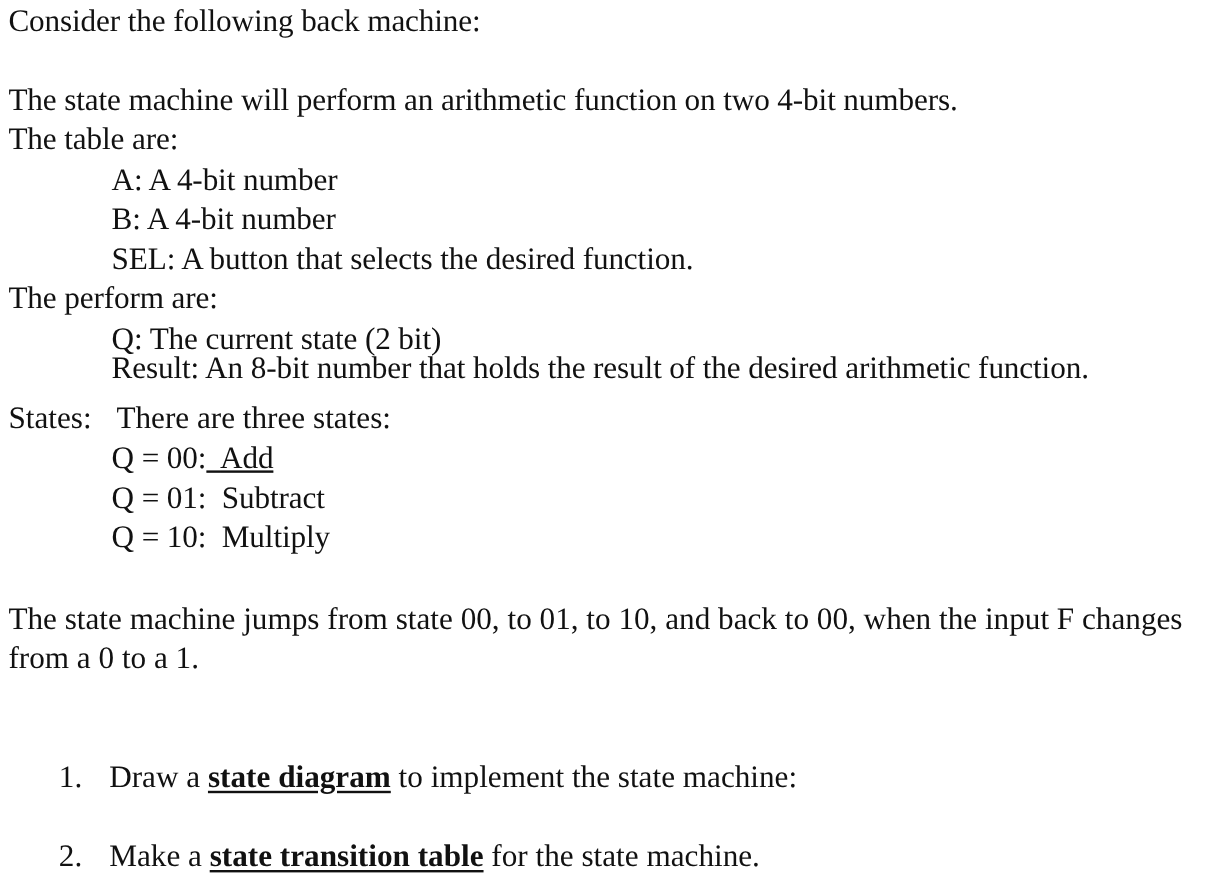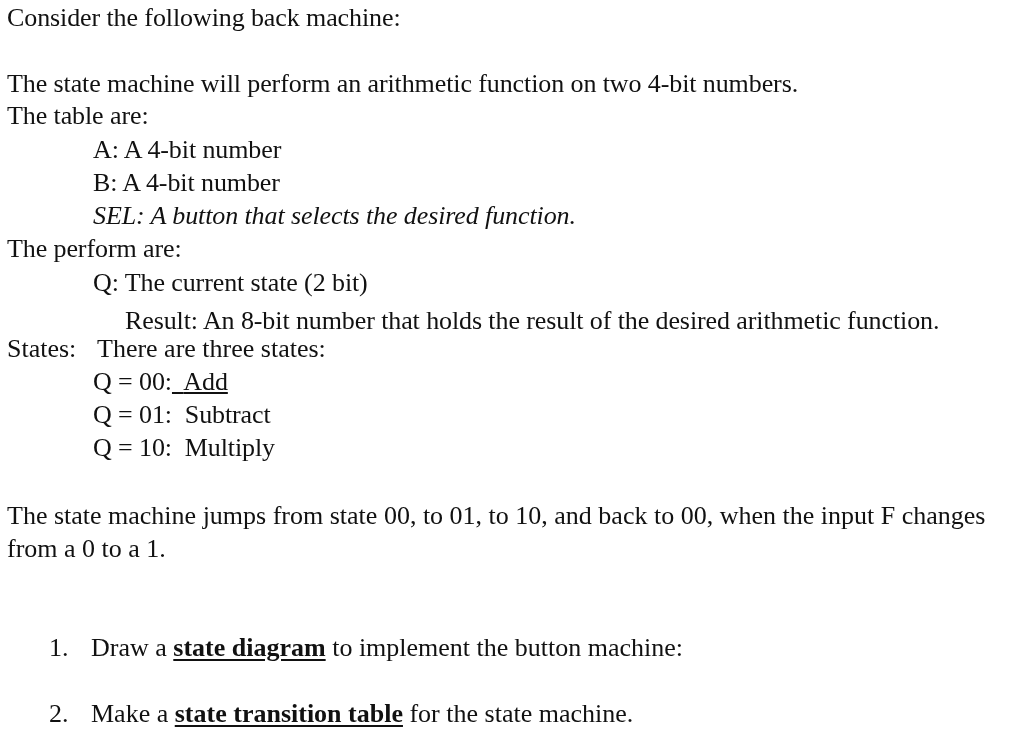--- a/index.html
+++ b/index.html
@@ -47,45 +47,45 @@
 
 <div>
 
   <div class="line" style="top:1px;">Consider the following back machine:</div>
 
   <div class="line" style="top:67px;">The state machine will perform an arithmetic function on two 4-bit numbers.</div>
   <div class="line" style="top:99px;">The table are:</div>
 
   <div class="line indent" style="top:133px;">A: A 4-bit number</div>
   <div class="line indent" style="top:166px;">B: A 4-bit number</div>
-  <div class="line indent" style="top:199px;font-style:italic;">SEL: A button that selects the desired function.</div>
+  <div class="line indent" style="top:199px;">SEL: A button that selects the desired function.</div>
 
   <div class="line" style="top:232px;">The perform are:</div>
   <div class="line indent" style="top:266px;">Q: The current state (2 bit)</div>
-  <div class="line indent" style="top:304px;margin-left:32px;">Result: An 8-bit number that holds the result of the desired arithmetic function.</div>
+  <div class="line indent" style="top:290px;">Result: An 8-bit number that holds the result of the desired arithmetic function.</div>
 
   <div class="states-label" style="top:332px;">States:</div>
   <div class="states-text" style="top:332px;">There are three states:</div>
 
   <div class="line indent" style="top:365px;text-decoration:underline;">
     <span class="q-code">Q = 00:</span>&nbsp;
     <span>Add</span>
   </div>
   <div class="line indent" style="top:398px;">
     <span class="q-code">Q = 01:</span>&nbsp;
     <span>Subtract</span>
   </div>
   <div class="line indent" style="top:431px;">
     <span class="q-code">Q = 10:</span>&nbsp;
     <span>Multiply</span>
   </div>
 
   <div class="wrap" style="top:499px;">The state machine jumps from state 00, to 01, to 10, and back to 00, when the input F changes from a 0 to a 1.</div>
 
   <div class="ol-item" style="top:631px;">
-    <span class="num">1.</span><span style="white-space:pre;">Draw a </span><u class="strong">state diagram</u><span style="white-space:pre;"> to implement the button machine:</span>
+    <span class="num">1.</span><span style="white-space:pre;">Draw a </span><u class="strong">state diagram</u><span style="white-space:pre;"> to implement the state machine:</span>
   </div>
 
   <div class="ol-item" style="top:697px;">
     <span class="num">2.</span><span style="white-space:pre;">Make a </span><u class="strong">state transition table</u><span style="white-space:pre;"> for the state machine.</span>
   </div>
 
 </div>
 
 </body></html>

